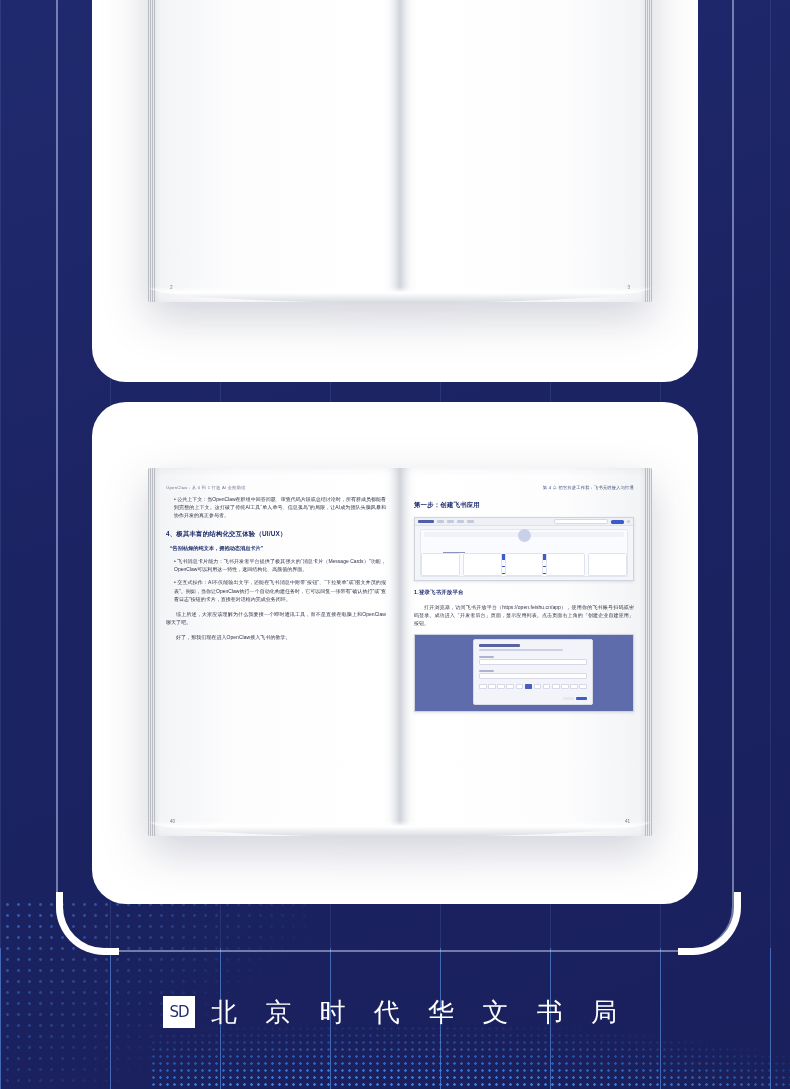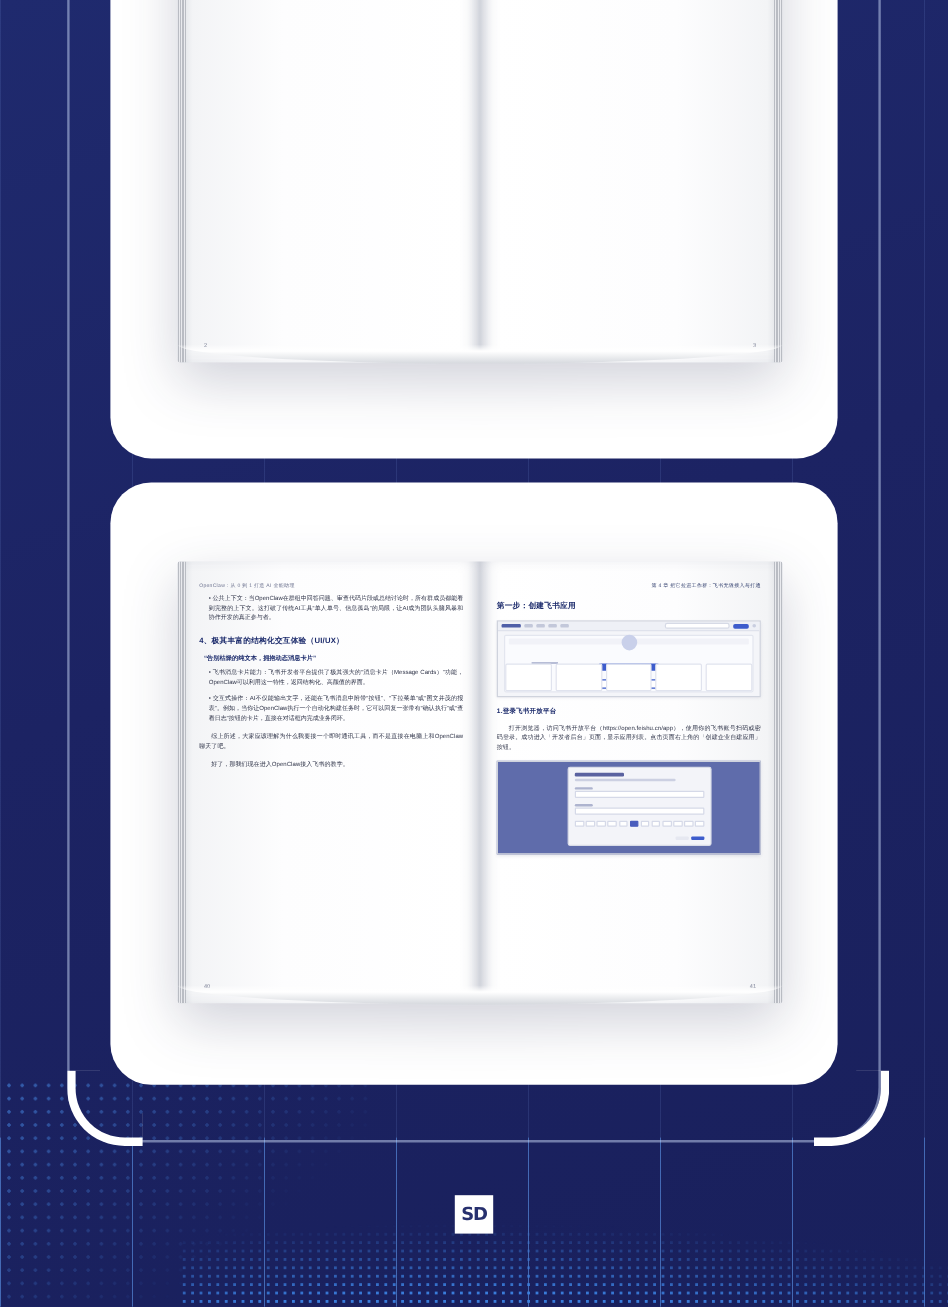--- a/index.html
+++ b/index.html
@@ -132,21 +132,21 @@
   .md-grid b.on{background:#4a5dbd;border-color:#4a5dbd;}
   .md-foot{position:absolute;right:5px;bottom:4px;display:flex;gap:2.5px;}
   .md-foot i{display:block;width:11px;height:3.6px;background:#e6e8f1;border-radius:1px;}
   .md-foot i.prim{background:#3d5ccc;}
 
   
   .publisher{position:absolute;left:0;right:0;top:986px;height:52px;
       display:flex;align-items:center;justify-content:center;gap:16px;}
   .pub-mark{width:32px;height:32px;background:#ffffff;display:flex;align-items:center;
       justify-content:center;}
-  .pub-mark span{font-size:15px;font-weight:bold;color:#27306e;letter-spacing:-1px;
+  .pub-mark span{font-size:15px;font-weight:normal;color:#27306e;letter-spacing:-1px;
       font-family:"DejaVu Sans",sans-serif;}
   .pub-name{color:#ffffff;font-size:26px;letter-spacing:10px;font-weight:400;
       font-family:"DejaVu Sans",sans-serif;white-space:nowrap;}
 </style>
 </head>
 <body>
 
 <div class="bg-base"></div>
 <div class="bg-vlines"></div>
 <div class="bg-vlines bright"></div>
@@ -271,13 +271,14 @@
       <div class="pnum">41</div>
     </div>
   </div>
   <div class="curl"></div>
 </div>
 
 <div class="publisher">
   <div class="pub-mark">
     <span>SD</span>
   </div>
+  <div class="pub-name">北 京 时 代 华 文 书 局</div>
 </div>
 
 </body></html>

